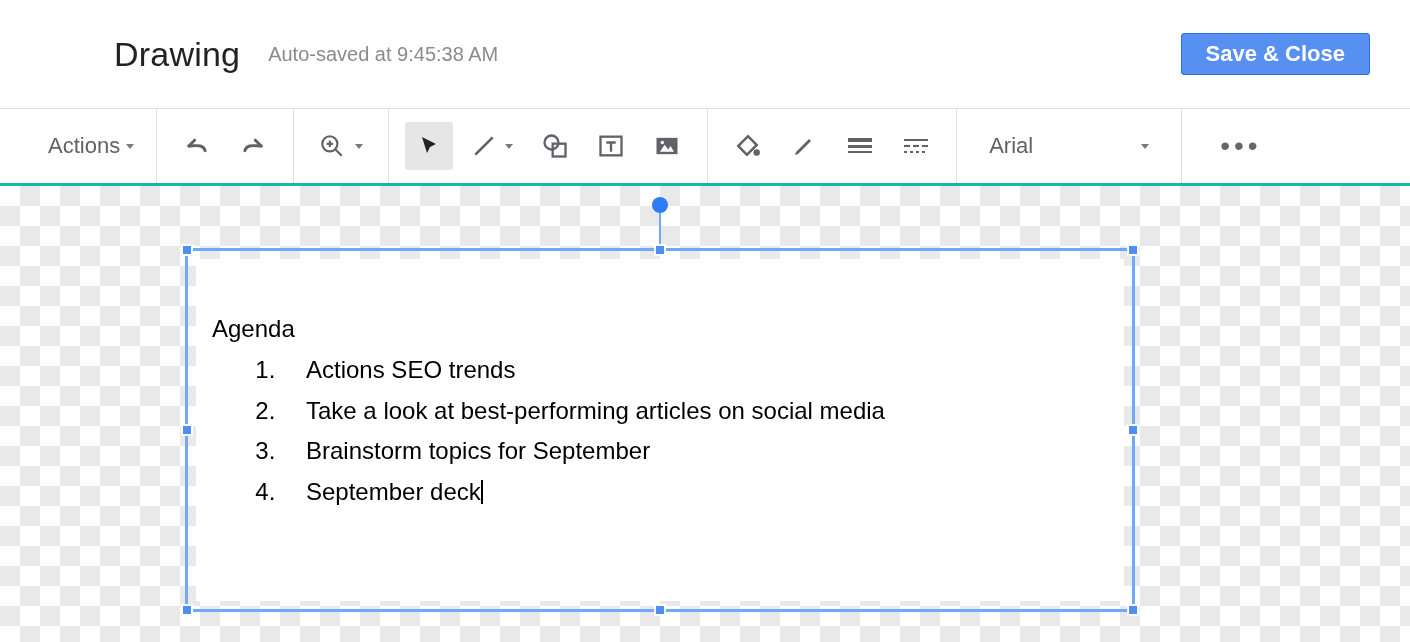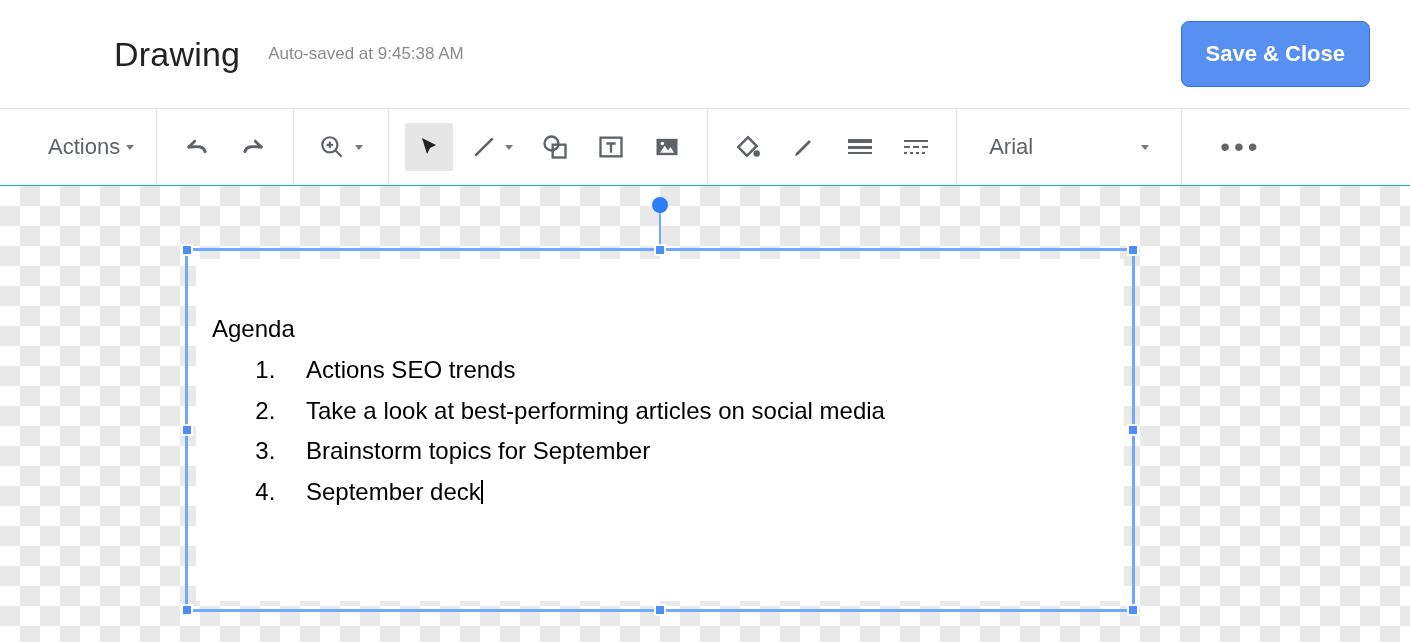--- a/index.html
+++ b/index.html
@@ -5,32 +5,32 @@
   * { box-sizing: border-box; margin: 0; padding: 0; }
   html, body { width: 1410px; height: 642px; font-family: Arial, "Helvetica Neue", Helvetica, sans-serif; background: #fff; color: #333; }
   
   .header {
     display: flex; align-items: center; height: 108px; padding: 0 40px 0 78px;
   }
   .title {
     font-size: 34px; color: #222; letter-spacing: 0.2px; margin-right: 28px; margin-left: 36px;
   }
   .autosave {
-    font-size: 17px; color: #8b8b8b;
+    font-size: 20px; color: #8b8b8b;
   }
   .save-close {
     margin-left: auto;
-    height: 66px; padding: 0 24px;
+    height: 42px; padding: 0 24px;
     background: #5890f1; color: #fff; font-size: 22px; font-weight: 700;
-    border: 1px solid #2f70e0; border-radius: 8px;
+    border: 1px solid #2f70e0; border-radius: 3px;
     display: flex; align-items: center; cursor: pointer;
   }
   
   .toolbar {
-    height: 78px; border-top: 1px solid #e0e0e0; border-bottom: 1px solid #14b8a6;
+    height: 78px; border-top: 1px solid #e0e0e0; border-bottom: 3px solid #14b8a6;
     display: flex; align-items: stretch;
   }
   .tb-group {
     display: flex; align-items: center; border-right: 1px solid #e0e0e0; padding: 0 12px;
   }
   .tb-group:first-child { padding-left:38px; }
   .tb-btn {
     display: inline-flex; align-items: center; justify-content: center;
     min-width: 48px; height: 48px; margin: 0 4px; border-radius: 2px;
     cursor: pointer; background: transparent;

